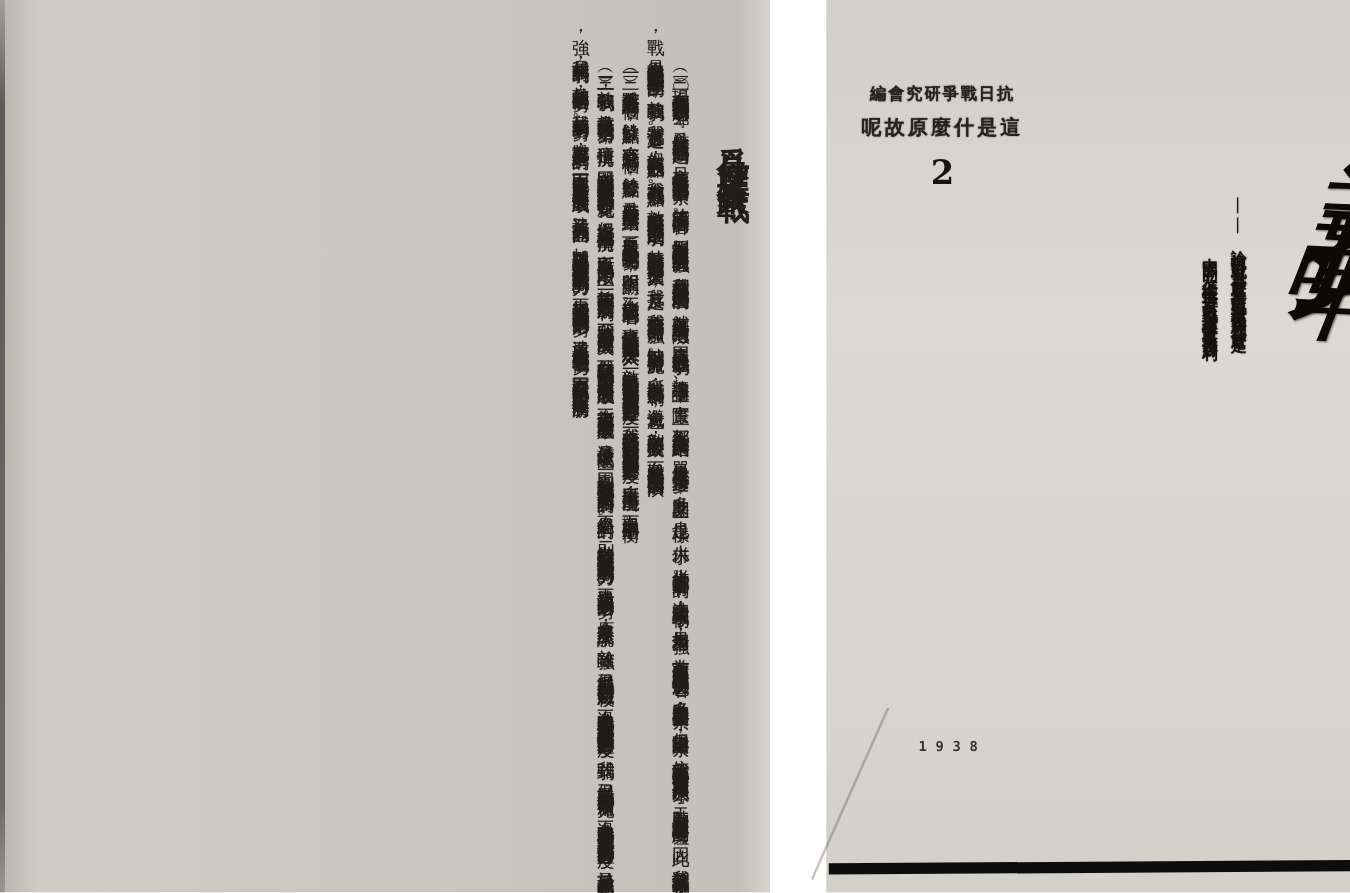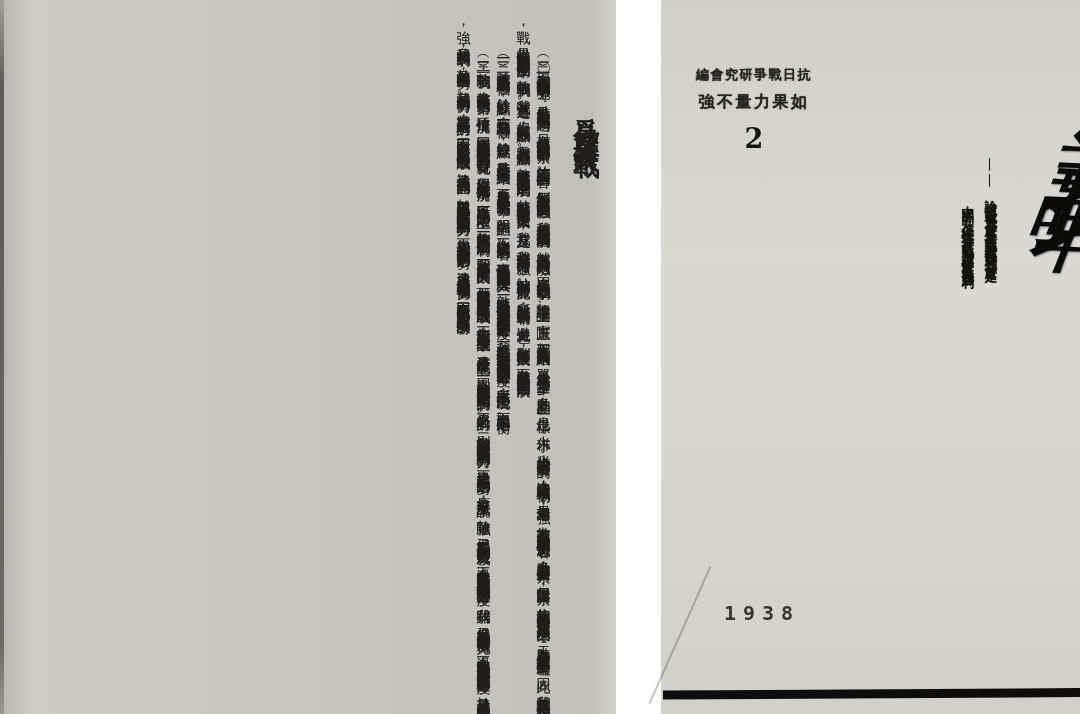--- a/index.html
+++ b/index.html
@@ -60,21 +60,21 @@
     writing-mode:vertical-rl;
     font-size:112px; line-height:1.08; letter-spacing:14px;
     color:#0c0a07; font-style:italic;
     transform:rotate(2.5deg) skewX(-5deg);
     text-shadow:1px 1px 1.5px rgba(10,10,10,.45);
     white-space:nowrap;
   }
 
   .publisher-block { position:absolute; left:36px; top:582px; width:130px; text-align:center; }
   .pub { font-size:19px; font-weight:bold; letter-spacing:4px; color:#201c16; text-shadow:0 0 1.6px #4a453d; }
-  .year { font-size:20px; font-weight:bold; letter-spacing:7px; margin-top:19px; color:#39342e; font-family:"DejaVu Sans Mono", monospace; }
+  .year { font-size:11px; font-weight:bold; letter-spacing:7px; margin-top:9px; color:#39342e; font-family:"DejaVu Sans Mono", monospace; }
 
   .badge {
     position:absolute; right:4px; top:650px; width:34px; height:34px;
     border:3px solid #090909; border-radius:50%;
     background:#eae8e4;
     display:flex; align-items:center; justify-content:center;
     font-family:"DejaVu Sans", sans-serif; font-weight:bold; font-size:19px; color:#15803d;
   }
   .hline {
     position:absolute; left:2px; right:0; top:689px; height:9px;
@@ -101,21 +101,21 @@
       <p class="vpara"><span class="pmark">（三一）</span><span>雖然敵之優點只有一個，餘皆缺點，我之缺點只有一個，餘皆優點，爲什麼不能得出平衡結果，反而造成了敵之優勢我之劣勢呢？很明顯的，不能這樣形式的看。事情是現時敵我強弱的程度懸殊太大，敵之缺點一時還沒有也不能發展到足以減殺其強的因素之必要程度，我之優點一時也沒有且不能發展到足以補充其弱的因素之必要程度，所以平衡不能出現，而出現的是不平衡。</span></p>
       <p class="vpara"><span class="pmark">（三二）</span><span>敵強我弱，敵是優勢而我是劣勢，這種情況，雖因我之堅持抗戰與堅持統一戰線的努力而有所變化，但還沒有變化其基本情況。所以在戰爭的一定階段上，敵能得到一定程度的勝利，我則將遭受一定程度的失敗。然而敵我都只限於這一定階段上一定程度的勝或敗，不能超過而達到全勝或全敗，這是什麼原故呢？因爲一則敵強我弱之原來狀況就是相對的，不是絕對的。二則由於我之堅持抗戰與堅持統一戰線的努力，更造成這種相對的形勢。拿原來狀況來說，敵雖強，但已爲其他不利的因素所減殺，不過此時還沒有減殺到足以破壞敵之優勢的必要程度。我雖弱，但已爲其他有利的因素所補充，不過此時還沒有補充到足以改變我之劣勢的必要程度。於是形成敵是相對的強，我是相對的弱，敵是相對的優勢，我是相對的劣勢。雙方都不是絕對的，因而各限於一定階段上一定程度的勝或敗，造成了持久戰的局面。加以戰爭過程中我之堅持抗戰與堅持統一戰線的努力，更加變化了敵我原來強弱優劣的形勢，造成了與造成着相對的強弱優劣，因而敵我只限於一定階段上一定程度的勝</span></p>
     </div>
     <div class="edge-strip"></div>
   </div>
 
   <div class="page-right">
 
     <div class="series">
       <div class="rtl series-line1">抗日戰爭研究會編</div>
-      <div class="rtl series-line2">如果力量不強</div>
+      <div class="rtl series-line2">這是什麼原故呢</div>
       <div class="vol">2</div>
     </div>
 
     <div class="subtitle">
       <div class="subline">——論抗日戰爭爲什麼是持久戰與最後勝利爲什麼是</div>
       <div class="subline sub2">中國的・及怎樣進行持久戰與怎樣爭取最後勝利</div>
     </div>
 
     <div class="cover-title">論持久戰</div>
 

